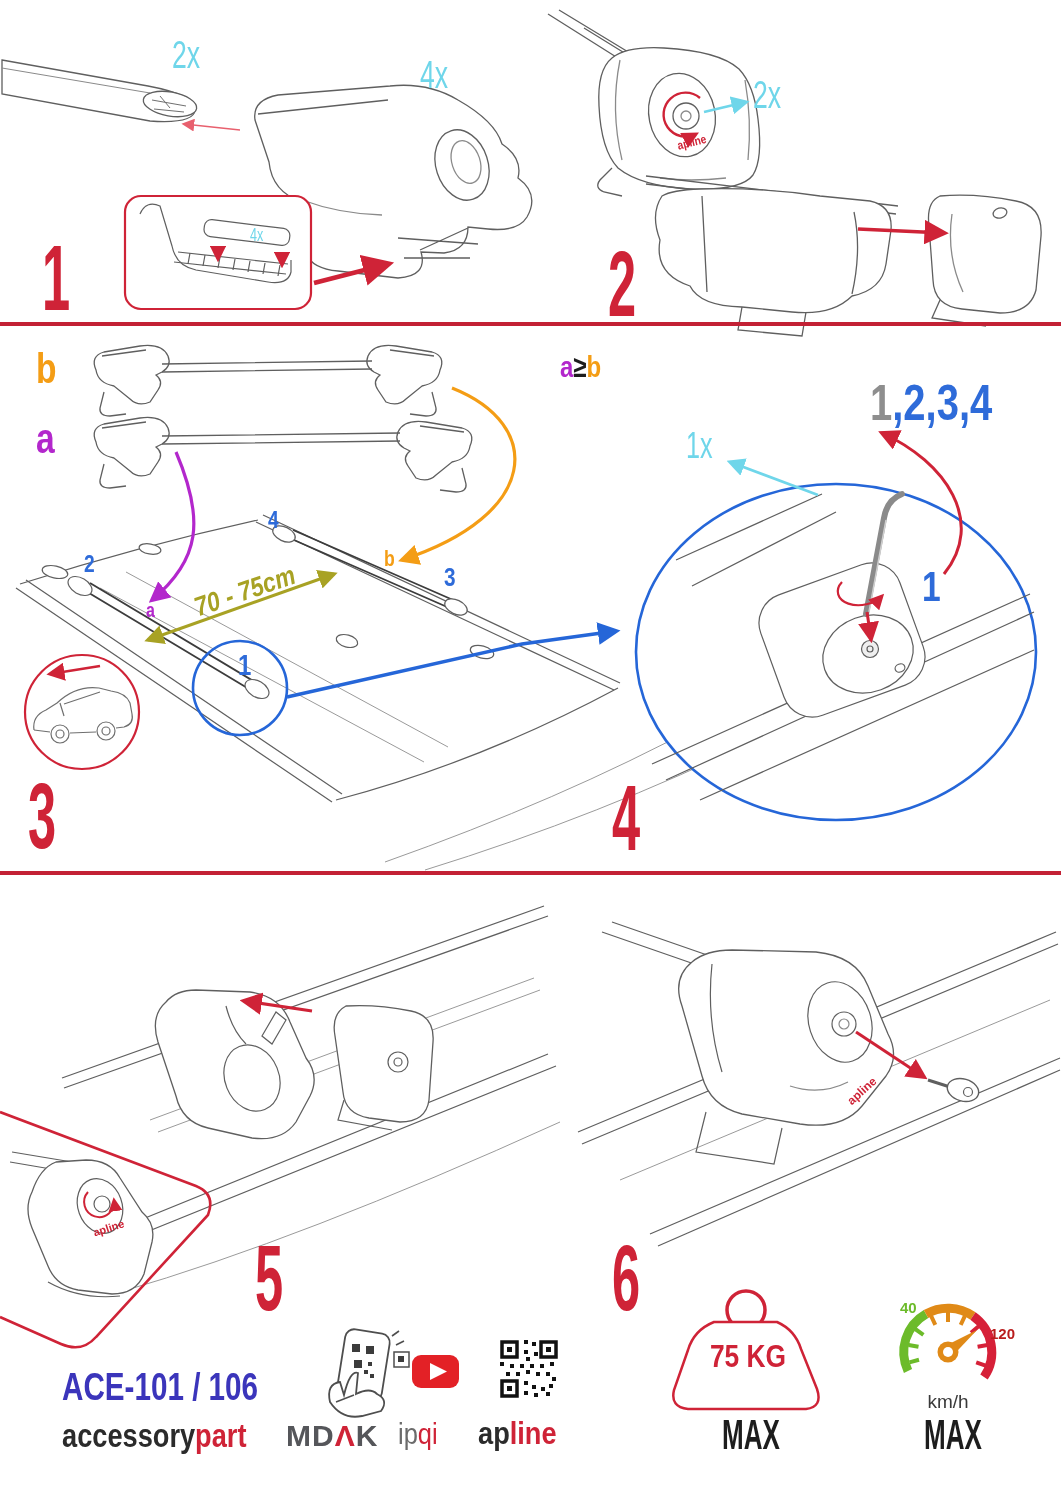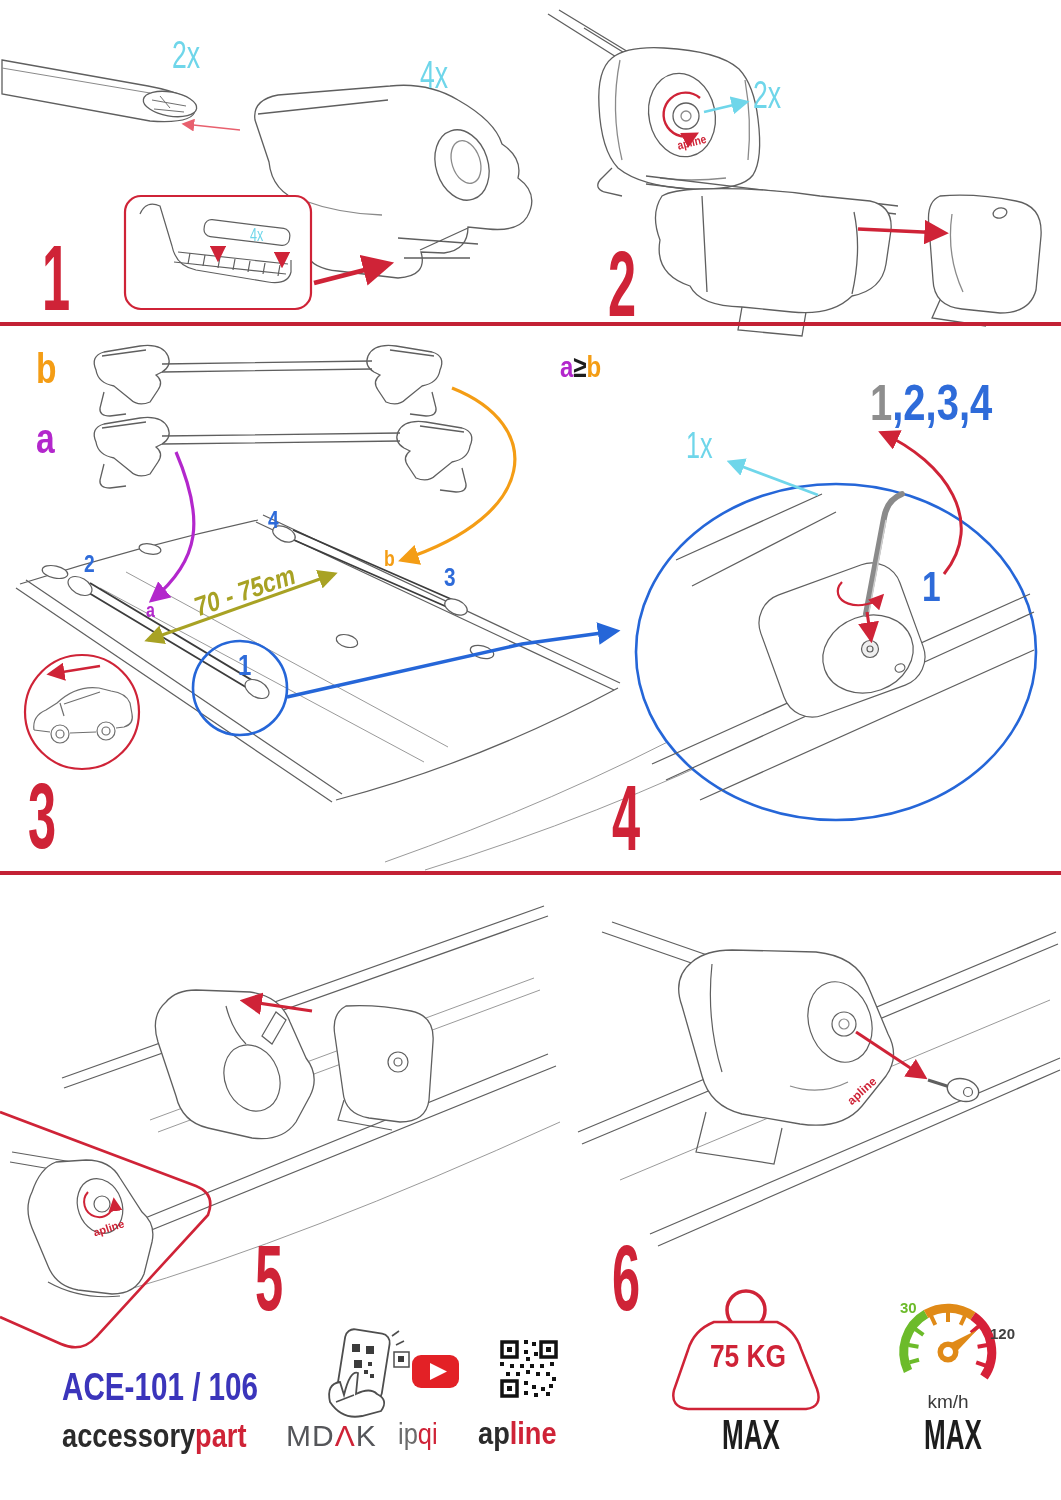--- a/index.html
+++ b/index.html
@@ -324,29 +324,29 @@
 <div class="lbl num" style="left:612px;top:1232px">6</div>
 <div class="lbl logo-mini" style="left:845px;top:1098px;transform:rotate(-42deg)">apline</div>
 
 <div class="divider" style="top:322px"></div>
 <div class="divider" style="top:871px"></div>
 
 <div class="lbl" style="left:62px;top:1368px;font-size:38px;font-weight:700;color:#3b35bb;transform:scaleX(.78)">ACE-101 / 106</div>
 <div class="lbl" style="left:62px;top:1418px;font-size:34px;font-weight:700;transform:scaleX(.8)">
   <span style="color:#2b2b2b">accessory</span><span style="color:#cf2337">part</span>
 </div>
-<div class="lbl" style="left:286px;top:1421px;font-size:30px;font-weight:400;letter-spacing:1px">
+<div class="lbl" style="left:286px;top:1421px;font-size:30px;font-weight:700;letter-spacing:1px">
   <span style="color:#55565a">MD</span><span style="color:#cf2337">Λ</span><span style="color:#55565a">K</span>
 </div>
 <div class="lbl" style="left:398px;top:1419px;font-size:30px;font-weight:400;transform:scaleX(.85)">
   <span style="color:#6b6b6b">ip</span><span style="color:#cf2337">qi</span>
 </div>
 <div class="lbl" style="left:478px;top:1417px;font-size:32px;font-weight:700;transform:scaleX(.85)">
   <span style="color:#2b2b2b">ap</span><span style="color:#cf2337">line</span>
 </div>
 <div class="lbl" style="left:702px;top:1341px;width:92px;text-align:center;font-size:31px;font-weight:700;color:#cf2337;transform:scaleX(.85);transform-origin:center">75 KG</div>
 <div class="lbl" style="left:706px;top:1414px;width:84px;text-align:center;font-size:42px;font-weight:700;color:#1d1d1d;transform:scaleX(.62);transform-origin:center">MAX</div>
-<div class="lbl" style="left:900px;top:1300px;font-size:15px;font-weight:700;color:#6cbb2a">30</div>
-<div class="lbl" style="left:990px;top:1326px;font-size:15px;font-weight:700;color:#404040">120</div>
+<div class="lbl" style="left:900px;top:1300px;font-size:15px;font-weight:700;color:#6cbb2a">40</div>
+<div class="lbl" style="left:990px;top:1326px;font-size:15px;font-weight:700;color:#b91c1c">120</div>
 <div class="lbl" style="left:926px;top:1392px;width:44px;text-align:center;font-size:19px;color:#3a3a3a">km/h</div>
 <div class="lbl" style="left:908px;top:1414px;width:84px;text-align:center;font-size:42px;font-weight:700;color:#1d1d1d;transform:scaleX(.62);transform-origin:center">MAX</div>
 
 </div>
 
 </body></html>

